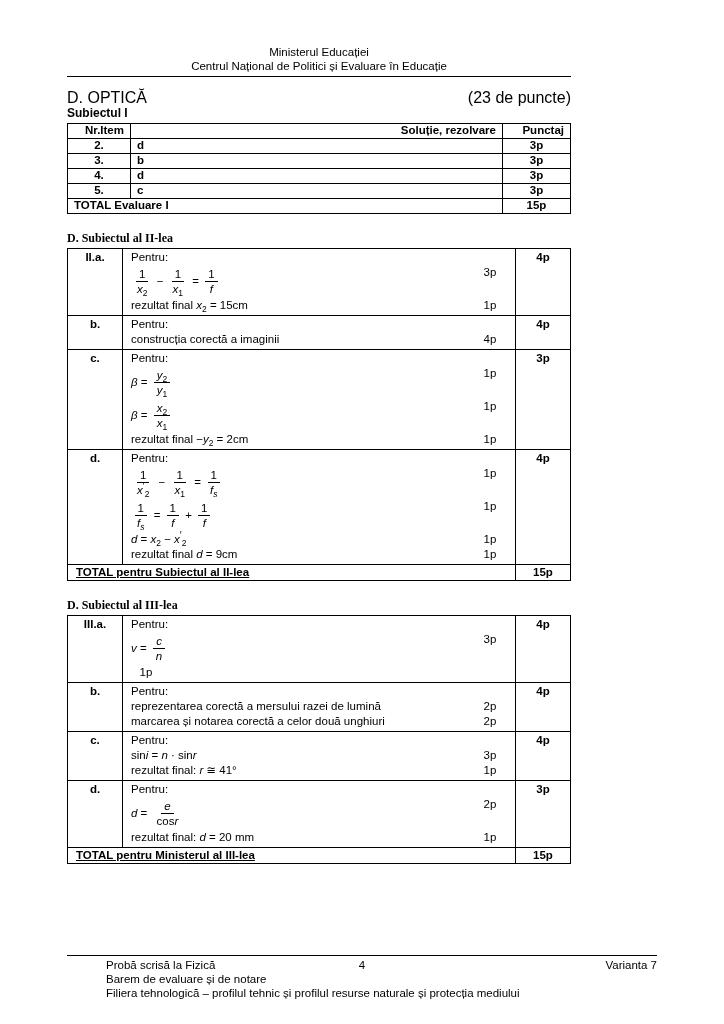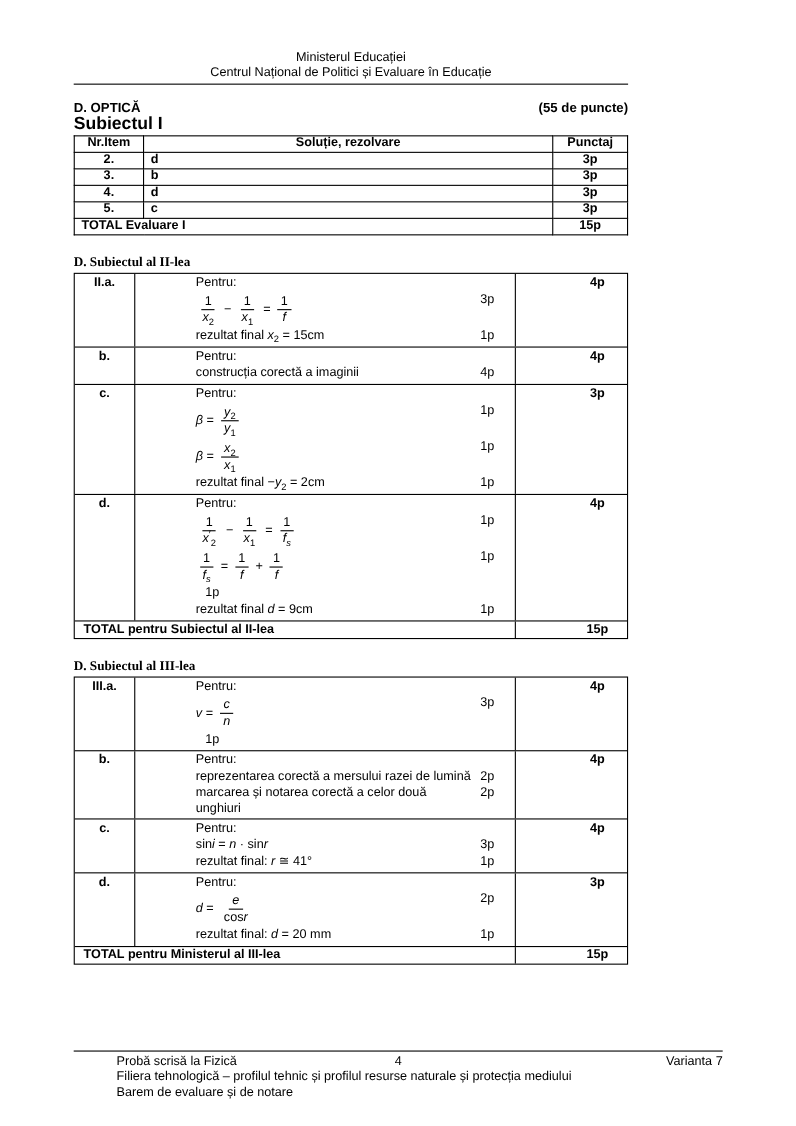--- a/index.html
+++ b/index.html
@@ -11,52 +11,52 @@
     -webkit-font-smoothing:antialiased;
   }
   .page { position:absolute; left:67px; top:0; width:504px;margin-top:24px; }
 
   
   .doc-header { text-align:center; padding-top:21px; }
   .header-rule { border-bottom:1.6px solid #000; margin-top:3px; }
 
   
   .title-row { display:flex; justify-content:space-between; margin-top:14px;
-               font-weight:bold; font-size:12px; }
-  .subtitle { font-weight:bold; font-size:16px; margin-top:1px; }
+               font-weight:normal; font-size:16px; }
+  .subtitle { font-weight:bold; font-size:12px; margin-top:1px; }
 
   
   table.answers { border-collapse:collapse; width:100%; margin-top:3px; }
   table.answers th, table.answers td {
     border:1.5px solid #000; padding:0px 6px; line-height:13.5px; height:14px;
   }
-  table.answers th { text-align:center; font-weight:bold; }
+  table.answers th { text-align:right; font-weight:bold; }
   th.c, td.c { text-align:center; }
   td.b { font-weight:bold; }
   table.answers .pts-col { width:55px; }
   table.answers .item-col { width:50px; }
 
   
   .sec-title { font-weight:bold; font-size:12px; margin-top:17px; margin-bottom:3px;font-family:Liberation Serif, serif; }
 
   
   .rubric { border:1.6px solid #000; width:100%; box-sizing:border-box; }
-  .rrow { display:flex; border-top:1.5px solid #000;gap:47px; }
+  .rrow { display:flex; border-top:1.5px solid #000; }
   .rrow:first-child { border-top:none; }
   .rcell-item { width:55px; flex:none; border-right:1.5px solid #000;
                 text-align:center; font-weight:bold; padding-top:1px; box-sizing:border-box; }
   .rcell-content { flex:1; border-right:1.5px solid #000; padding:1px 0 2px 8px;
                    box-sizing:border-box; display:flex; flex-direction:column; }
   .rcell-points { width:54px; flex:none; text-align:center; font-weight:bold;
                   padding-top:1px; box-sizing:border-box; }
   .line { display:flex; align-items:flex-start; min-height:15px; }
   .line .lcontent { flex:1; }
   .line .lpts { flex:none; width:30px; text-align:center; margin-right:10px; }
   .rrow.total { font-weight:bold; }
-  .rrow.total .tlabel { flex:1; border-right:1.5px solid #000; padding:0 0 1px 8px; box-sizing:border-box; }
+  .rrow.total .tlabel { flex:1; border-right:1.5px solid #000; padding:0 0 1px 8px; box-sizing:border-box;text-decoration:underline; }
   .rrow.total .tpts { width:54px; flex:none; text-align:center; box-sizing:border-box; }
 
   
   .var { font-style:italic; }
   sub { font-size:8.5px; line-height:0; }
   sub.it { font-style:italic; }
   sup { font-size:8.5px; line-height:0; }
   .prime { font-size:10px; vertical-align:4px; line-height:0; }
   .frac { display:inline-flex; flex-direction:column; align-items:center;
           vertical-align:middle; margin:3px 3px; line-height:12px; text-align:center; }
@@ -77,21 +77,21 @@
 <div class="page">
 
   <div class="doc-header">
     <div>Ministerul Educației</div>
     <div>Centrul Național de Politici și Evaluare în Educație</div>
     <div class="header-rule"></div>
   </div>
 
   <div class="title-row">
     <span>D. OPTICĂ</span>
-    <span>(55 de puncte)</span>
+    <span>(23 de puncte)</span>
   </div>
   <div class="subtitle">Subiectul I</div>
 
   <table class="answers">
     <thead>
       <tr>
         <th class="c item-col">Nr.Item</th>
         <th>Soluție, rezolvare</th>
         <th class="c pts-col">Punctaj</th>
       </tr>
@@ -222,20 +222,21 @@
               </span><span> = </span><span class="frac">
                 <span class="fnum"><span>1</span></span>
                 <span class="fden"><span class="var">f</span></span>
               </span><span> + </span><span class="frac">
                 <span class="fnum"><span>1</span></span>
                 <span class="fden"><span class="var">f</span></span>
               </span></span>
             <span class="lpts">1p</span>
           </div>
           <div class="line">
+            <span class="lcontent"><span class="var">d</span><span> = </span><span class="var">x</span><sub>2</sub><span> − </span><span class="var">x</span><span class="prime">′</span><sub>2</sub></span>
             <span class="lpts">1p</span>
           </div>
           <div class="line">
             <span class="lcontent"><span>rezultat final  </span><span class="var">d</span><span> = 9cm</span></span>
             <span class="lpts">1p</span>
           </div>
         </div>
         <div class="rcell-points">4p</div>
       </div>
       <div class="rrow total">
@@ -331,15 +332,15 @@
 
 </div>
 
 <div class="footer">
   <div class="footer-rule"></div>
   <div class="frow1">
     <span>Probă scrisă la Fizică</span>
     <span class="fpage">4</span>
     <span class="fvariant">Varianta 7</span>
   </div>
+  <div>Barem de evaluare și de notare</div>
   <div>Filiera tehnologică – profilul tehnic și profilul resurse naturale și protecția mediului</div>
-  <div>Barem de evaluare și de notare</div>
 </div>
 
 </body></html>

